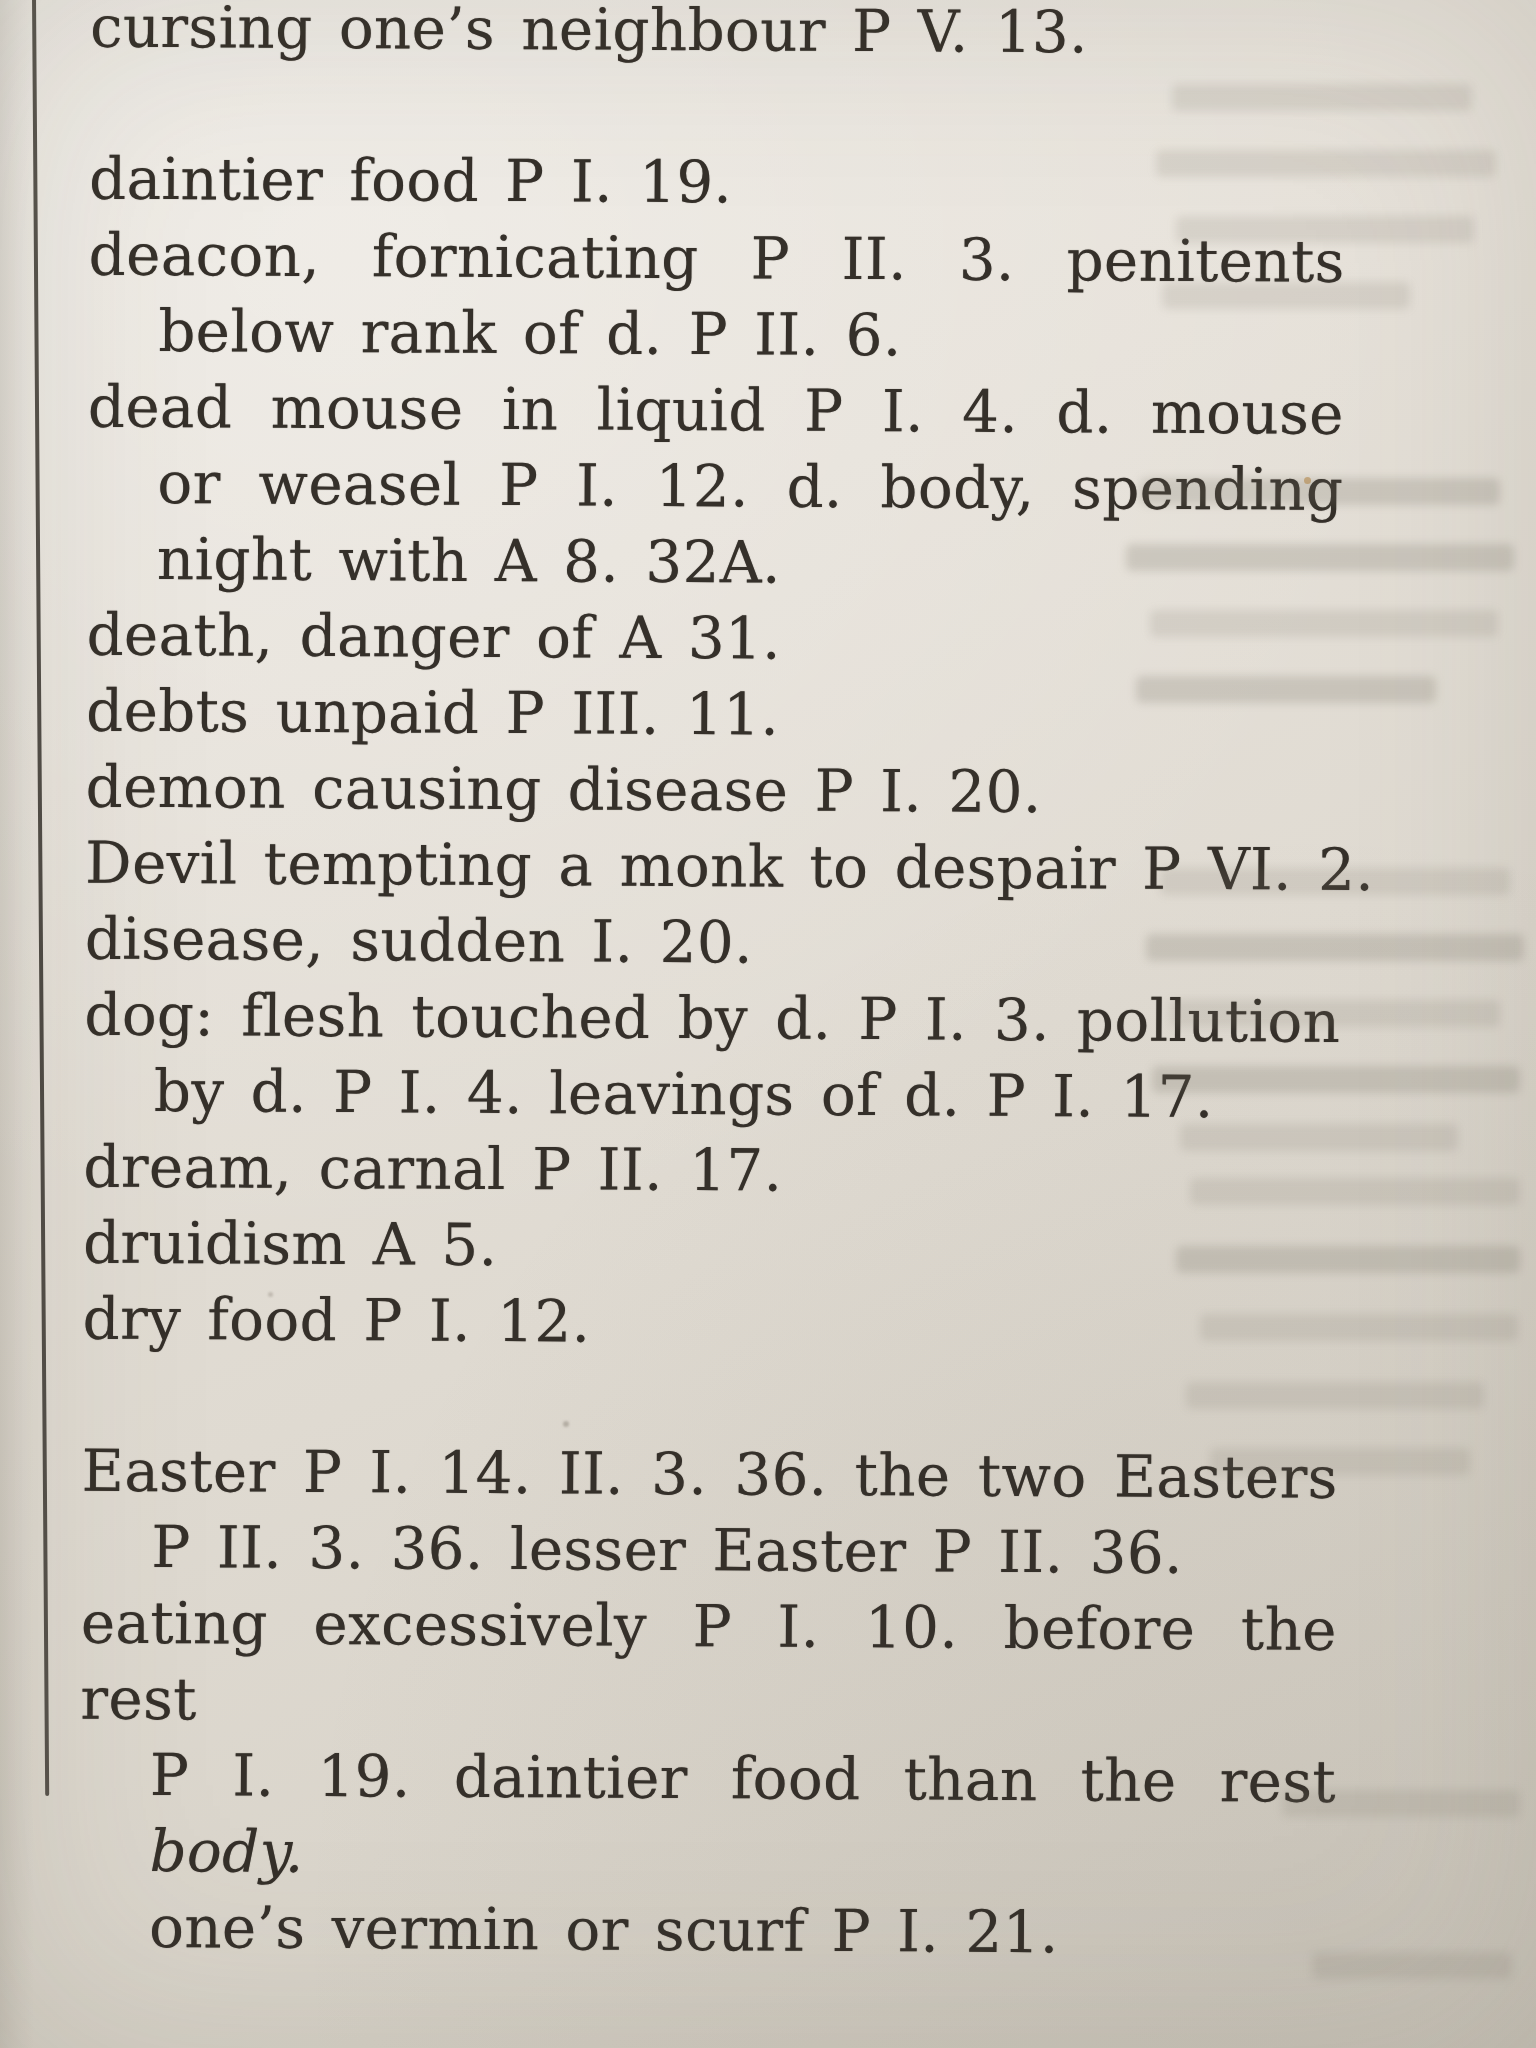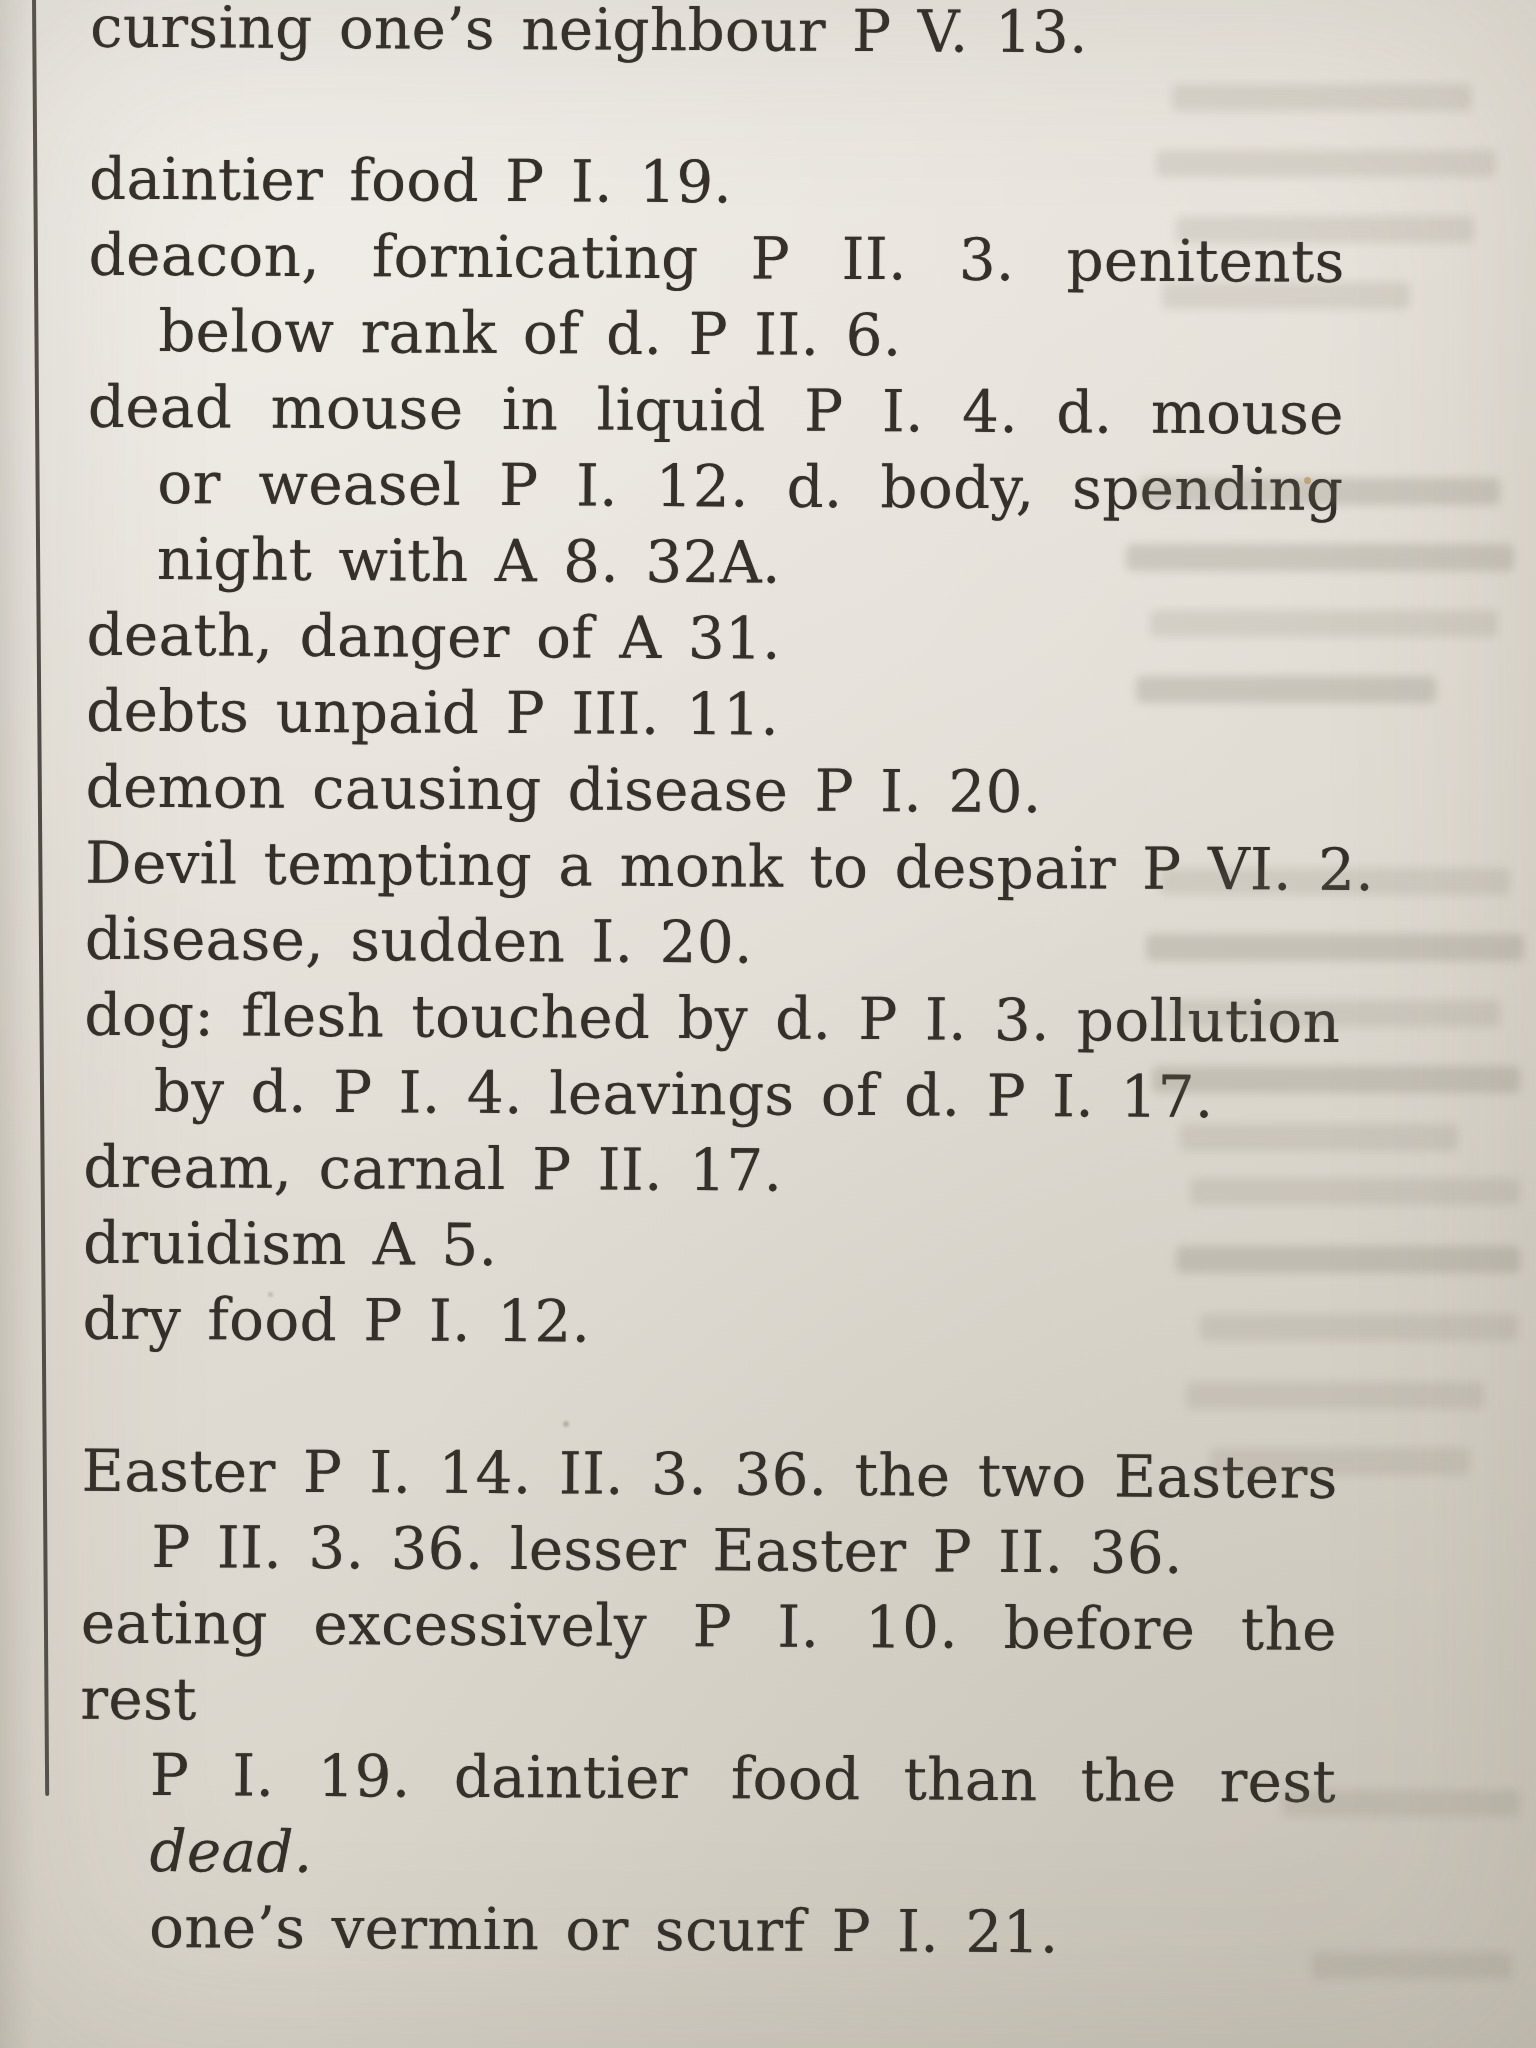--- a/index.html
+++ b/index.html
@@ -83,21 +83,21 @@
       <div class="line"><span>disease, sudden I. 20.</span></div>
       <div class="line justify"><span>dog: flesh touched by d. P I. 3. pollution</span></div>
       <div class="line indent"><span>by d. P I. 4. leavings of d. P I. 17.</span></div>
       <div class="line"><span>dream, carnal P II. 17.</span></div>
       <div class="line"><span>druidism A 5.</span></div>
       <div class="line"><span>dry food P I. 12.</span></div>
       <div class="spacer"></div>
       <div class="line justify"><span>Easter P I. 14. II. 3. 36. the two Easters</span></div>
       <div class="line indent"><span>P II. 3. 36. lesser Easter P II. 36.</span></div>
       <div class="line justify"><span>eating excessively P I. 10. before the rest</span></div>
-      <div class="line indent justify"><span>P I. 19. daintier food than the rest </span><span class="it">dead.</span></div>
+      <div class="line indent justify"><span>P I. 19. daintier food than the rest </span><span class="it">body.</span></div>
       <div class="line indent"><span>one’s vermin or scurf P I. 21.</span></div>
     </div>
 
   <div>
     <div class="ghost" style="left:1172px;top:84px;width:300px"></div>
     <div class="ghost" style="left:1156px;top:150px;width:340px"></div>
     <div class="ghost" style="left:1176px;top:216px;width:298px"></div>
     <div class="ghost" style="left:1162px;top:282px;width:248px"></div>
 
     <div class="ghost dk" style="left:1140px;top:478px;width:360px"></div>

